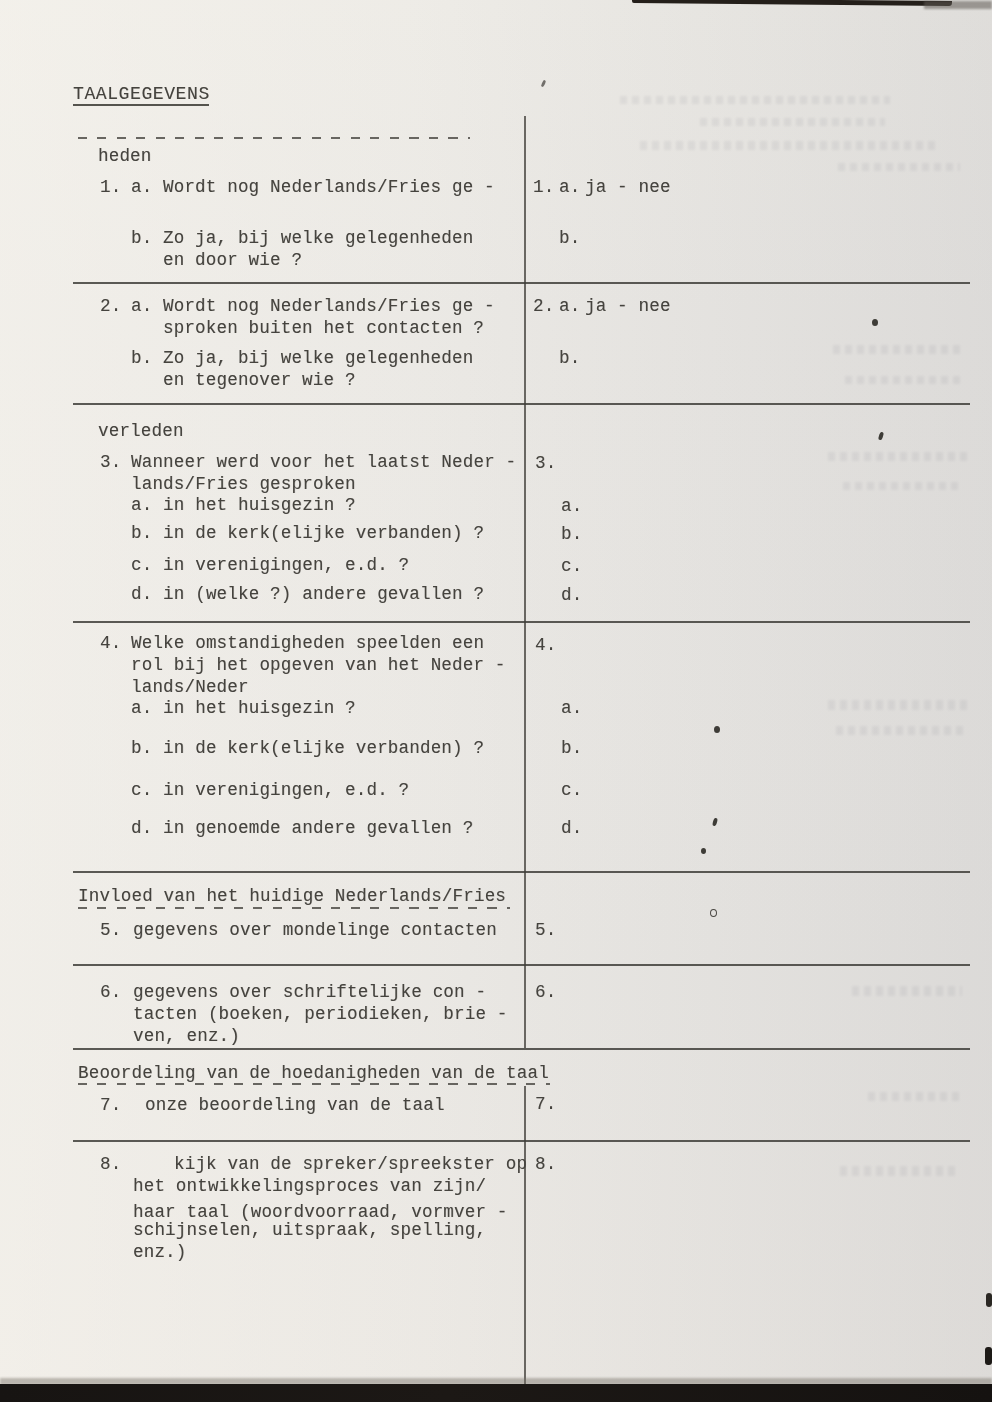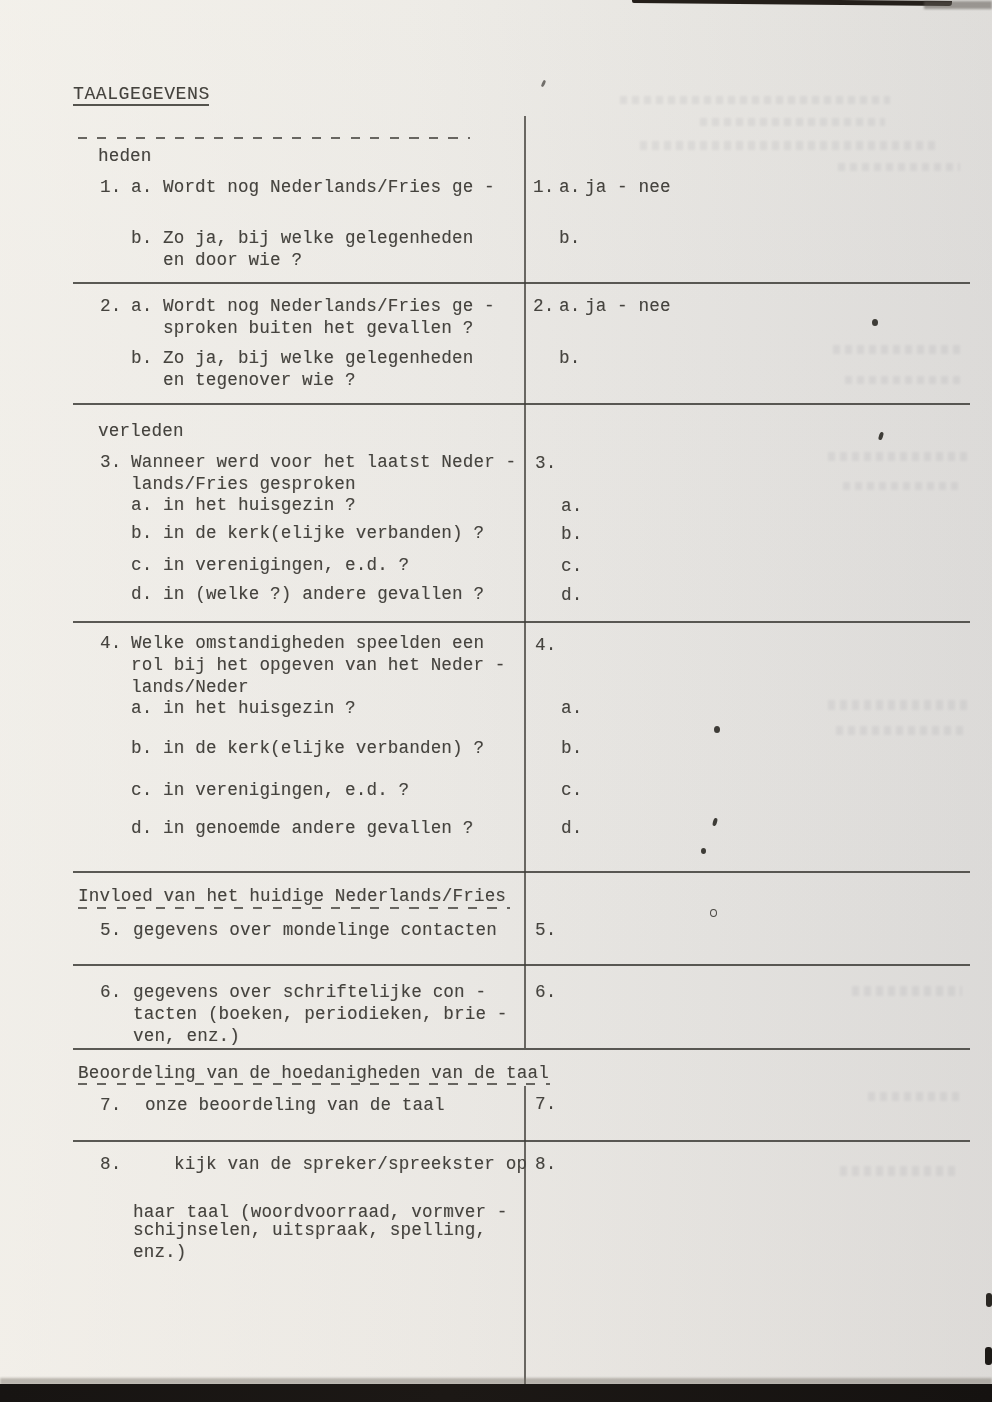--- a/index.html
+++ b/index.html
@@ -69,21 +69,21 @@
   <div class="t" style="left:163px;top:250px;">en door wie ?</div>
 
   <div class="t" style="left:533px;top:177px;">1.</div>
   <div class="t" style="left:559px;top:177px;">a.</div>
   <div class="t" style="left:585px;top:177px;">ja - nee</div>
   <div class="t" style="left:559px;top:228px;">b.</div>
 
   <div class="t" style="left:100px;top:296px;">2.</div>
   <div class="t" style="left:131px;top:296px;">a.</div>
   <div class="t" style="left:163px;top:296px;">Wordt nog Nederlands/Fries ge -</div>
-  <div class="t" style="left:163px;top:318px;">sproken buiten het gevallen ?</div>
+  <div class="t" style="left:163px;top:318px;">sproken buiten het contacten ?</div>
   <div class="t" style="left:131px;top:348px;">b.</div>
   <div class="t" style="left:163px;top:348px;">Zo ja, bij welke gelegenheden</div>
   <div class="t" style="left:163px;top:370px;">en tegenover wie ?</div>
 
   <div class="t" style="left:533px;top:296px;">2.</div>
   <div class="t" style="left:559px;top:296px;">a.</div>
   <div class="t" style="left:585px;top:296px;">ja - nee</div>
   <div class="t" style="left:559px;top:348px;">b.</div>
 
   <div class="t" style="left:98px;top:421px;">verleden</div>
@@ -132,20 +132,21 @@
 
   <div class="t" style="left:78px;top:1063px;">Beoordeling van de hoedanigheden van de taal</div>
   <div class="dash" style="left:78px;top:1083px;width:472px;"></div>
 
   <div class="t" style="left:100px;top:1095px;">7.</div>
   <div class="t" style="left:133px;top:1095px;margin-left:12px;">onze beoordeling van de taal</div>
   <div class="t" style="left:535px;top:1094px;">7.</div>
 
   <div class="t" style="left:100px;top:1154px;">8.</div>
   <div class="t" style="left:133px;top:1154px;margin-left:41px;">kijk van de spreker/spreekster op</div>
+  <div class="t" style="left:133px;top:1176px;">het ontwikkelingsproces van zijn/</div>
   <div class="t" style="left:133px;top:1202px;">haar taal (woordvoorraad, vormver -</div>
   <div class="t" style="left:133px;top:1220px;">schijnselen, uitspraak, spelling,</div>
   <div class="t" style="left:133px;top:1242px;">enz.)</div>
   <div class="t" style="left:535px;top:1154px;">8.</div>
 
   <div class="speck" style="left:872px;top:319px;width:6px;height:7px;"></div>
   <div class="speck" style="left:879px;top:432px;width:4px;height:8px;transform:rotate(18deg);border-radius:40%;"></div>
   <div class="speck" style="left:714px;top:726px;width:6px;height:7px;"></div>
   <div class="speck" style="left:713px;top:818px;width:4px;height:8px;transform:rotate(15deg);border-radius:40%;"></div>
   <div class="speck" style="left:701px;top:848px;width:5px;height:6px;"></div>

